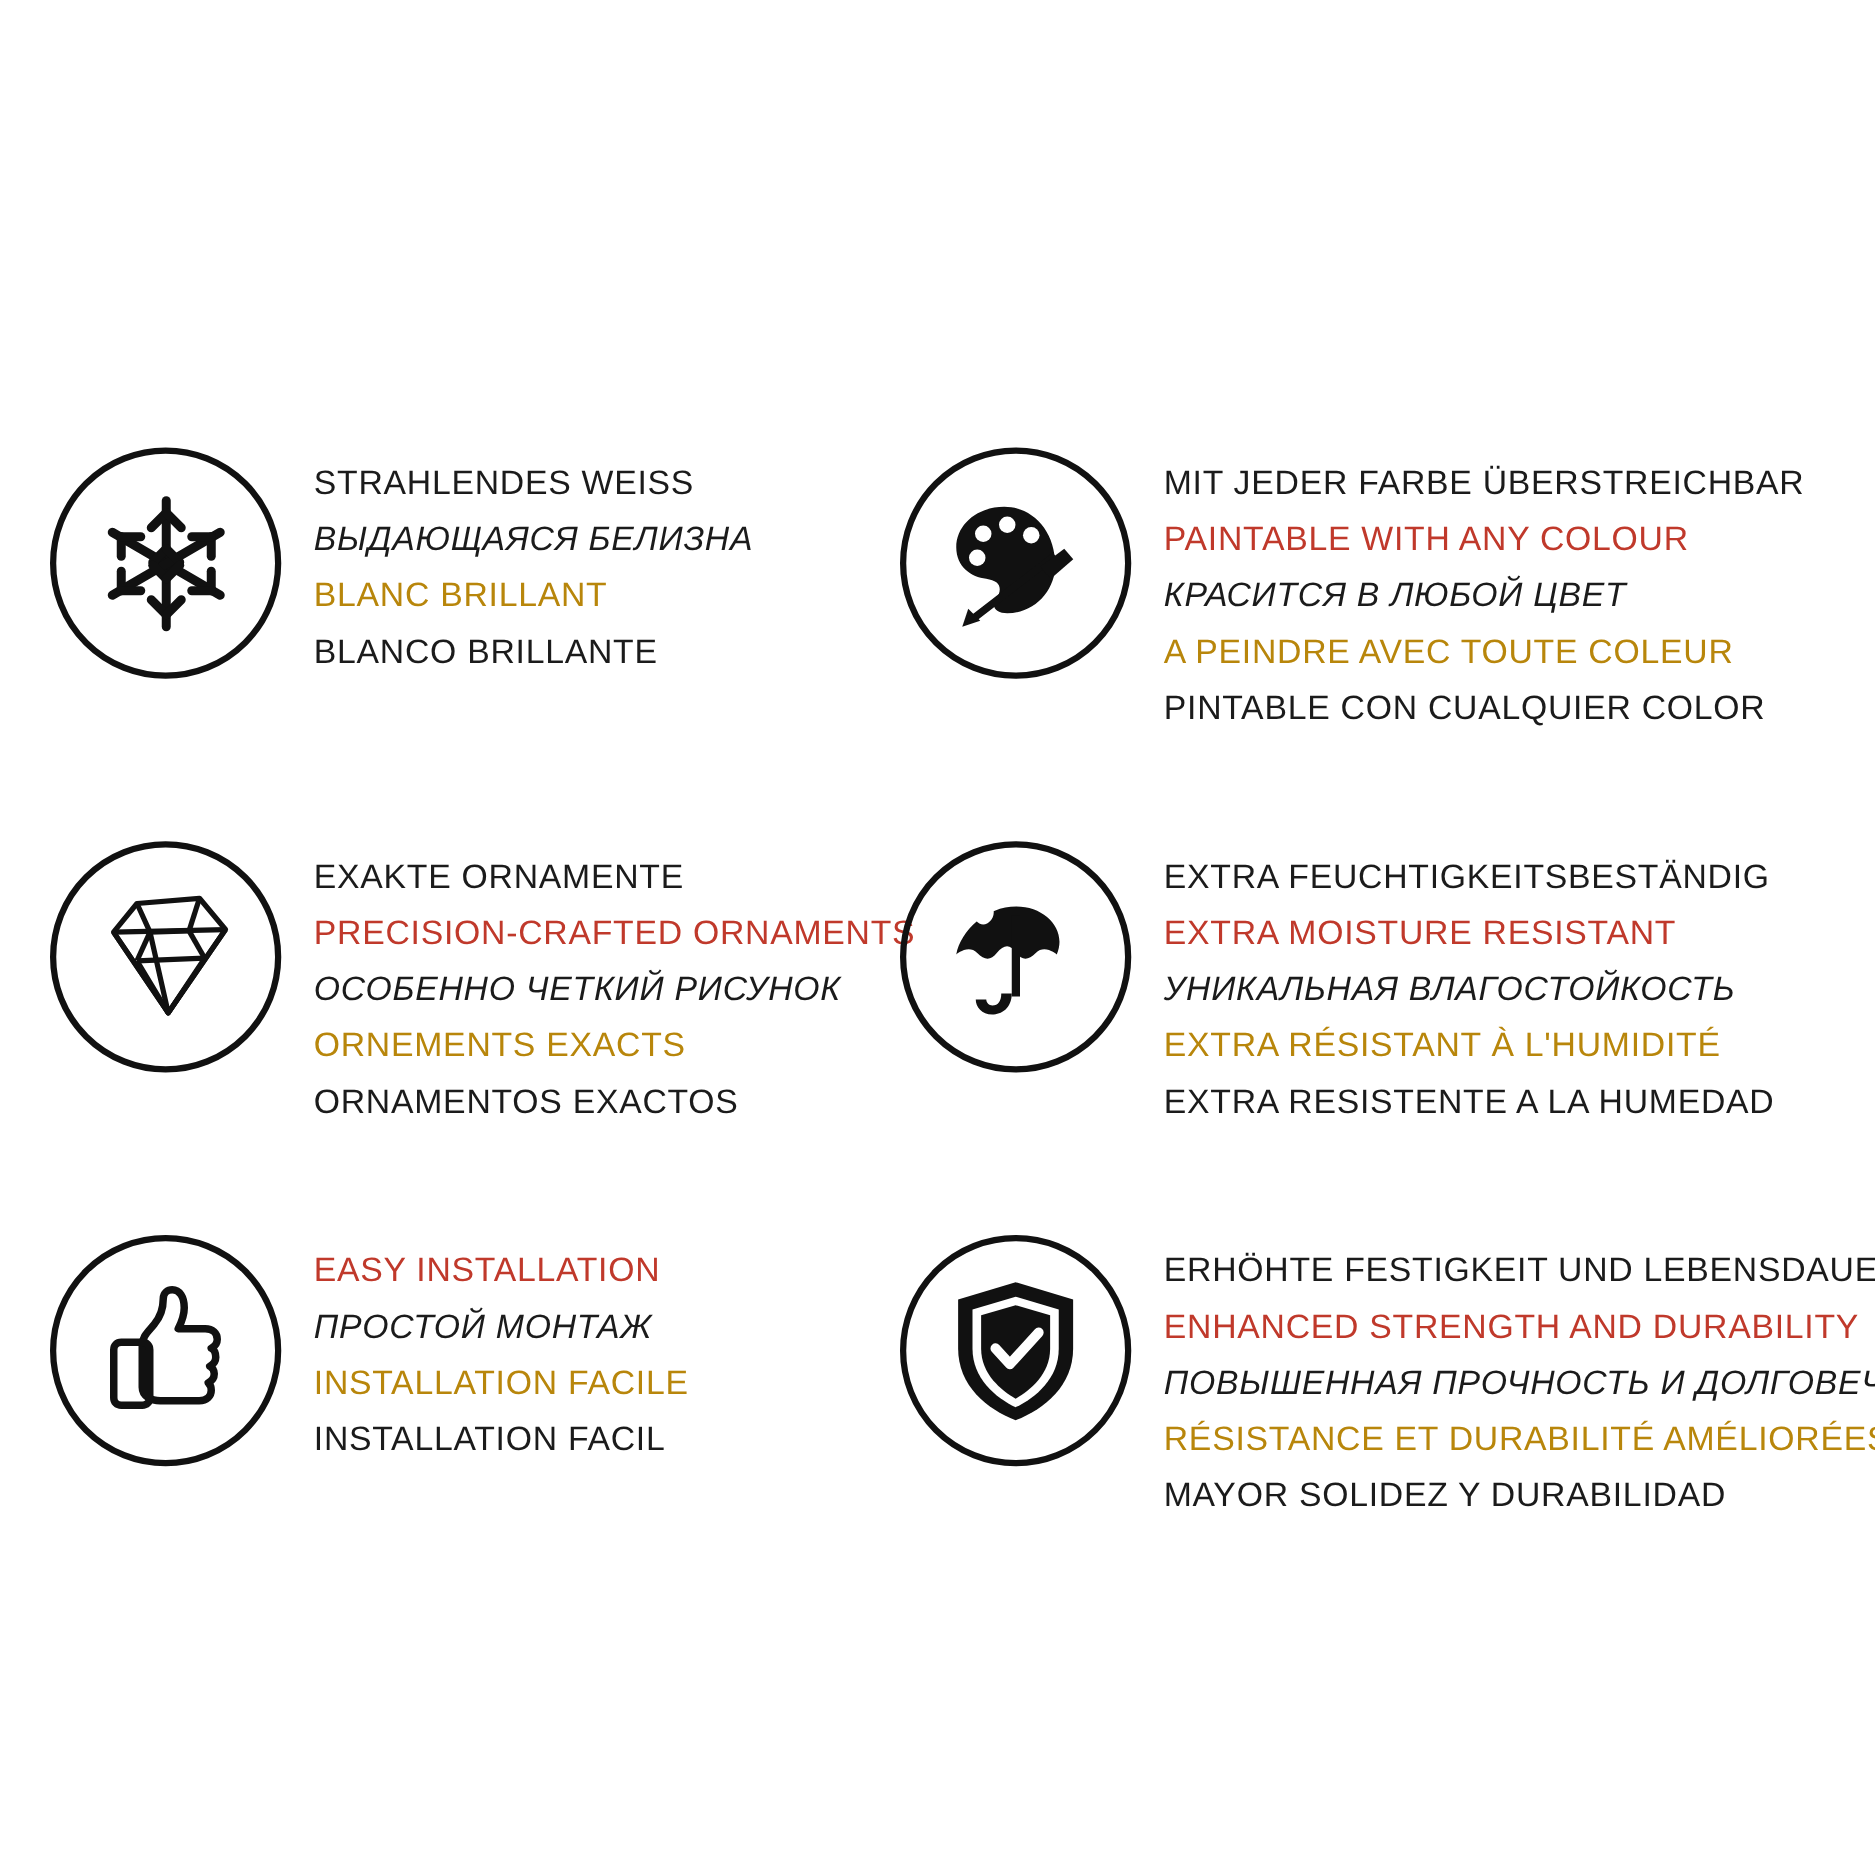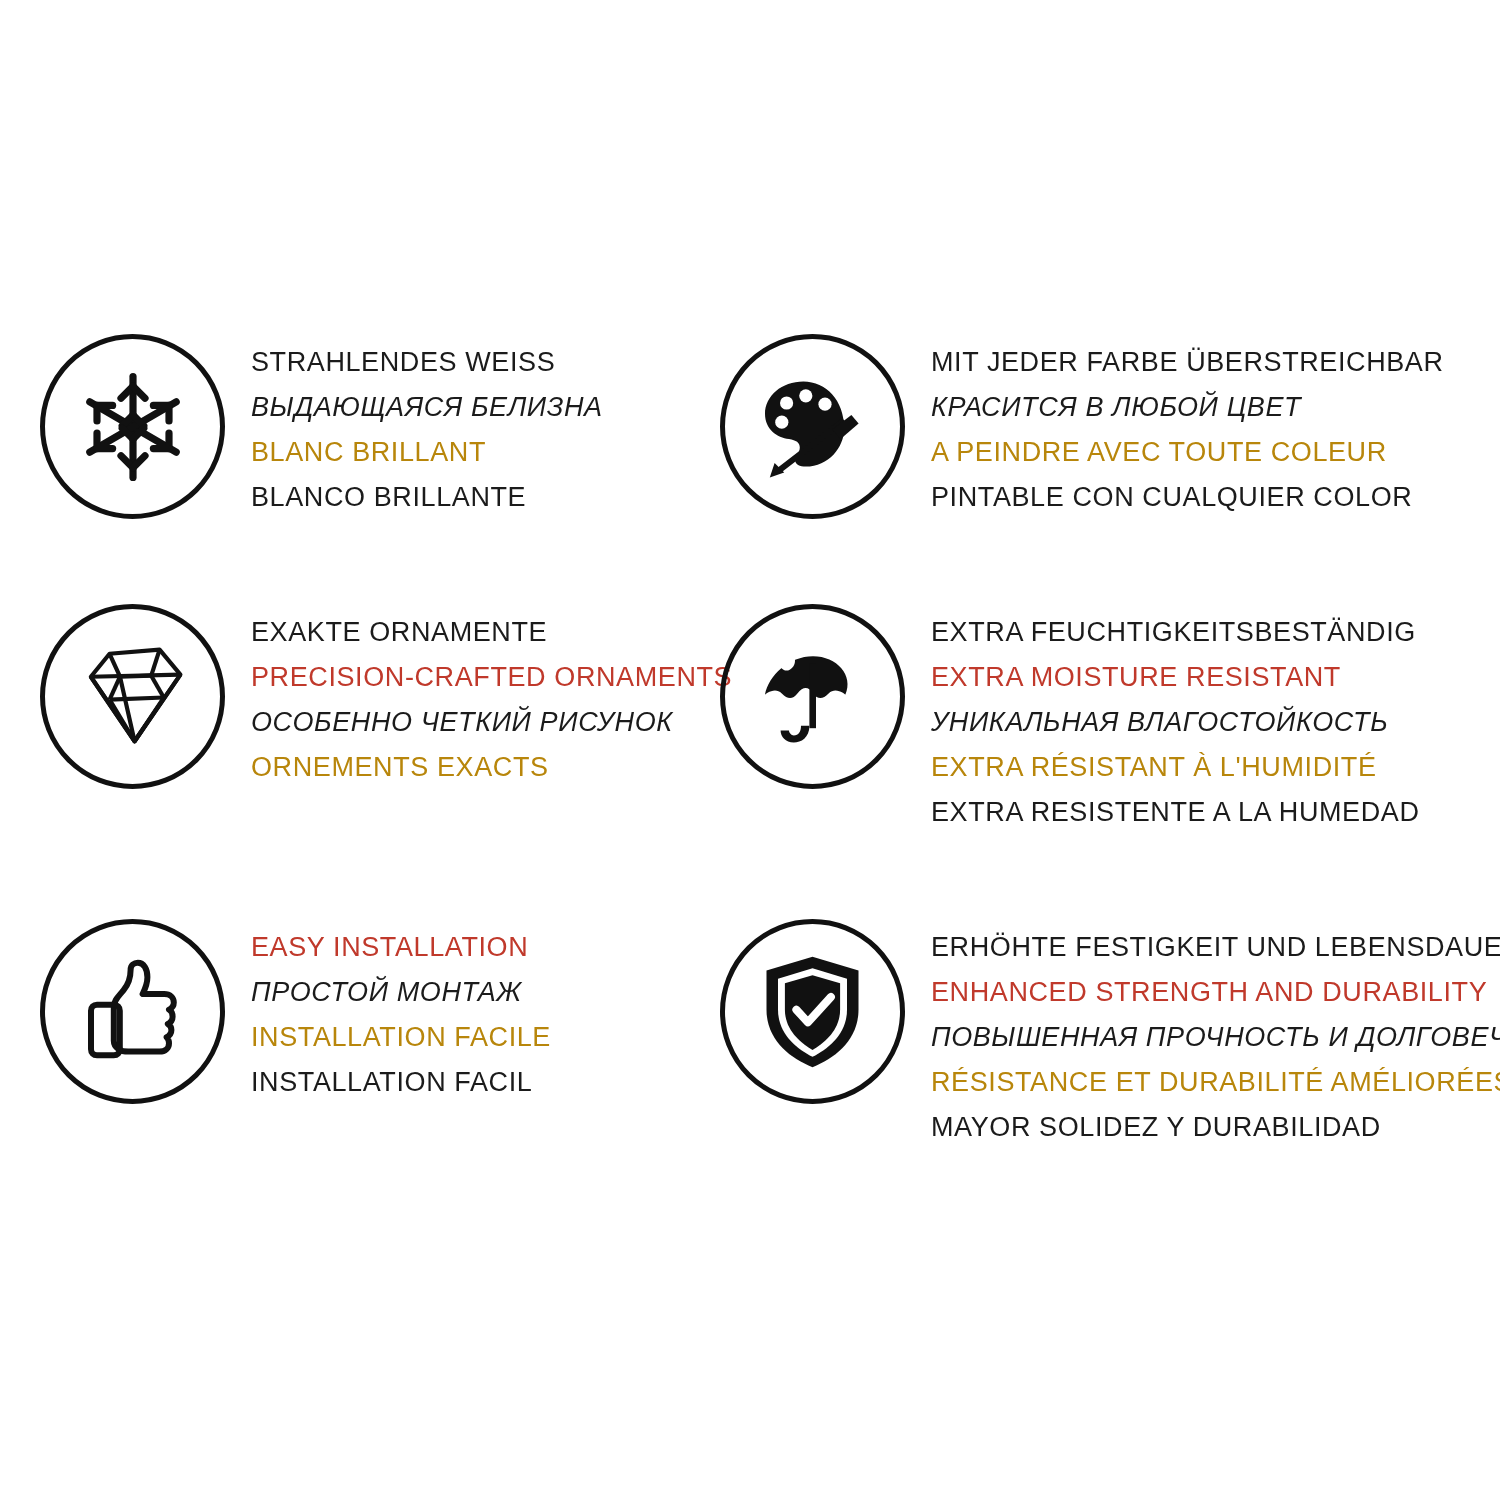--- a/index.html
+++ b/index.html
@@ -11,20 +11,21 @@
     width: 1500px;
     height: 1500px;
     font-family: "Liberation Sans", sans-serif;
     overflow: hidden;
   }
   .sheet {
     position: relative;
     width: 1500px;
     height: 1240px;
     background: #ffffff;
+    margin-top: 24px;
   }
   .grid {
     position: absolute;
     left: 0;
     top: 330px;
     width: 1500px;
     display: grid;
     grid-template-columns: 650px 770px;
     column-gap: 30px;
     row-gap: 80px;
@@ -124,20 +125,21 @@
           <circle cx="24" cy="46" r="5.5" fill="#ffffff"></circle>
           <g stroke="#111111" stroke-width="5" stroke-linecap="round" fill="none">
             <line x1="22" y1="86" x2="74" y2="46"></line>
           </g>
           <path d="M14 92l12-4-8-8z" fill="#111111"></path>
           <path d="M66 52l16-12 6 7-15 13z" fill="#111111"></path>
         </svg>
       </div>
       <div class="lines">
         <div class="line de">MIT JEDER FARBE ÜBERSTREICHBAR</div>
+        <div class="line en">PAINTABLE WITH ANY COLOUR</div>
         <div class="line ru">КРАСИТСЯ В ЛЮБОЙ ЦВЕТ</div>
         <div class="line fr">A PEINDRE AVEC TOUTE COLEUR</div>
         <div class="line es">PINTABLE CON CUALQUIER COLOR</div>
       </div>
     </div>
 
     <div class="feature">
       <div class="icon-circle">
         <svg width="125" height="115" viewBox="0 0 120 110" aria-hidden="true">
           <g fill="none" stroke="#111111" stroke-width="4" stroke-linejoin="round">
@@ -152,20 +154,21 @@
             <path d="M38 58 L62 98 L90 56"></path>
             <path d="M38 58 L90 56"></path>
           </g>
         </svg>
       </div>
       <div class="lines">
         <div class="line de">EXAKTE ORNAMENTE</div>
         <div class="line en">PRECISION-CRAFTED ORNAMENTS</div>
         <div class="line ru">ОСОБЕННО ЧЕТКИЙ РИСУНОК</div>
         <div class="line fr">ORNEMENTS EXACTS</div>
+        <div class="line es">ORNAMENTOS EXACTOS</div>
       </div>
     </div>
 
     <div class="feature">
       <div class="icon-circle">
         <svg width="120" height="120" viewBox="0 0 100 100" aria-hidden="true">
           <path d="M50 16C30 16 13 32 10 48c0 0 8-7 14-1 5 5 9 5 13 0 5-6 9-6 13 0 4 5 8 5 13 0 6-6 14 1 14 1C84 32 70 16 50 16z" fill="#111111"></path>
           <rect x="47" y="22" width="5.5" height="54" fill="#111111"></rect>
           <path d="M47 74c0 10 -7 14 -13 14 -7 0 -11 -5 -11 -10h7c0 2 2 4 4 4 4 0 6 -3 6 -8z" fill="#111111"></path>
           <path d="M34 18c0 4-3 7-6 7s-6-3-6-7c0-4 6-12 6-12s6 8 6 12z" fill="#ffffff" stroke="#ffffff" stroke-width="0"></path>

